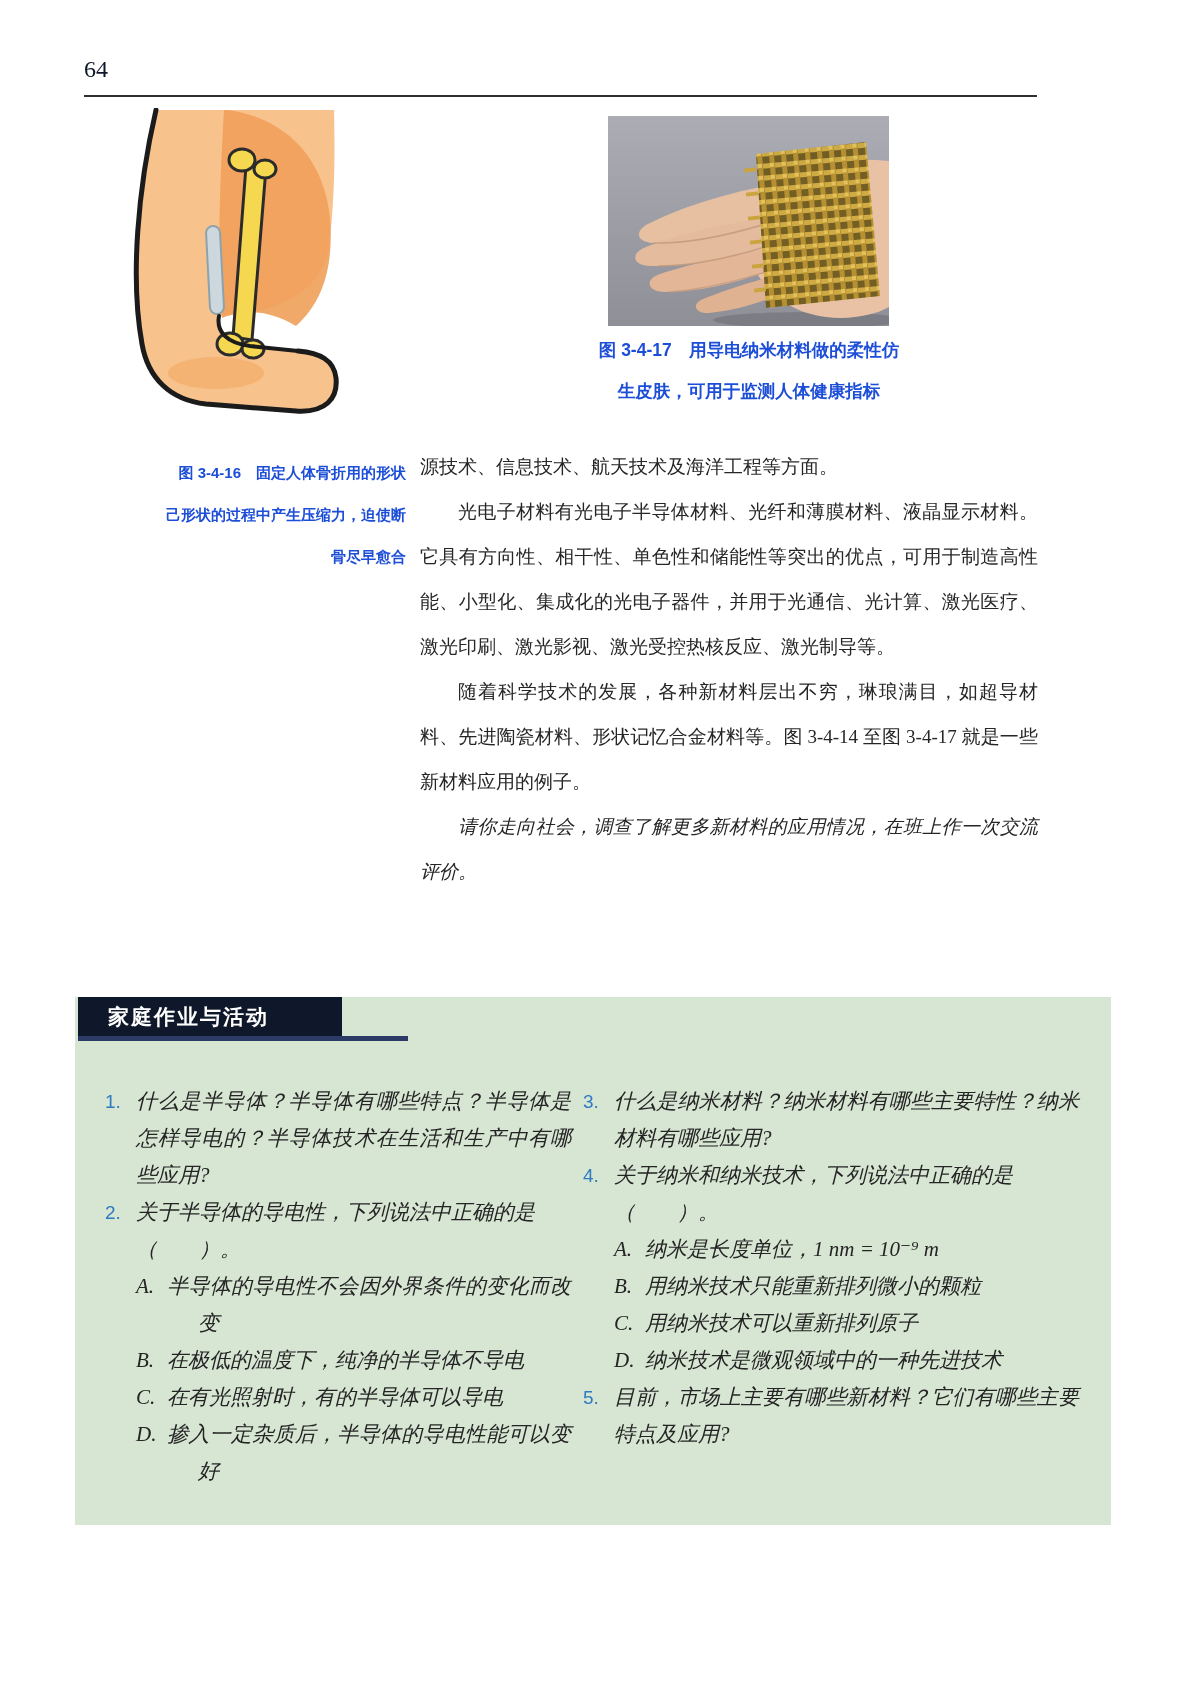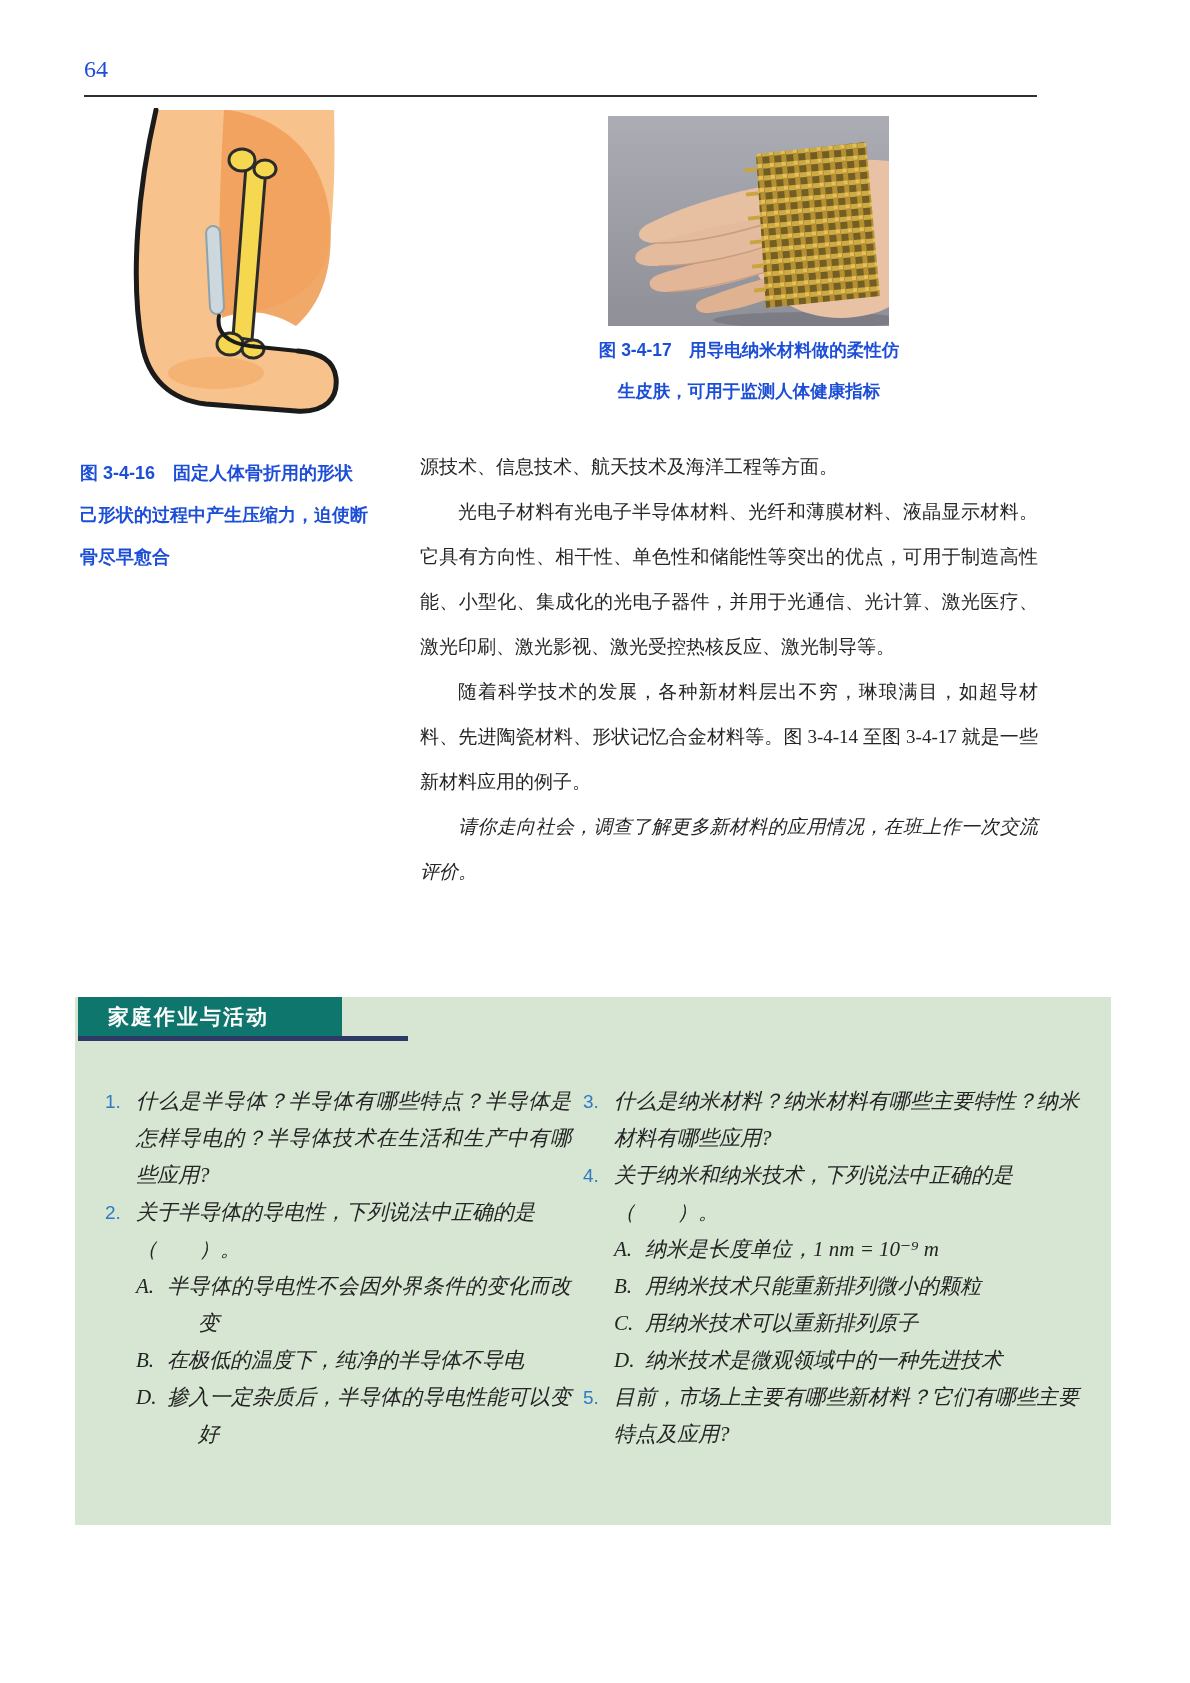--- a/index.html
+++ b/index.html
@@ -3,42 +3,42 @@
 <meta charset="utf-8">
 <style>
   html,body { margin:0; padding:0; }
   body {
     width:1190px; height:1683px; position:relative; background:#ffffff;
     font-family:"Liberation Serif","DejaVu Serif",serif;
     color:#262626;
   }
   .abs { position:absolute; }
 
-  #pageno { left:84px; top:56px; font-size:24px; color:#1d4ed8; }
+  #pageno { left:84px; top:56px; font-size:24px; color:#0f172a; }
   #rule   { left:84px; top:95px; width:953px; height:2px; background:#2f2f2f; }
 
   #arm-fig  { left:96px;  top:108px; width:248px; height:334px; }
   #hand-fig { left:608px; top:116px; width:281px; height:210px; }
 
   .figcap {
     font-family:"Liberation Sans","DejaVu Sans",sans-serif;
     font-weight:600; color:#1d4ed8;
   }
-  #arm-cap  { left:80px;  top:452px; width:310px; font-size:18px;  line-height:42px; text-align:left; }
+  #arm-cap  { left:96px;  top:452px; width:310px; font-size:15px;  line-height:42px; text-align:right; }
   #hand-cap { left:538px; top:330px; width:422px; font-size:17.5px; line-height:41px; text-align:center; }
 
   #main { left:420px; top:444px; width:618px; font-size:19px; line-height:45px; text-align:justify; }
   #main p { margin:0; }
   #main p.ind { text-indent:2em; }
   #main p.kai { font-style:italic; }
 
   #hw { left:75px; top:997px; width:1036px; height:528px; background:#d7e5d3; }
   #hw-headwrap { position:absolute; left:3px; top:0; width:330px; border-bottom:5px solid #2c3b66; }
   #hw-tab {
-    width:264px; height:39px; background:#0f766e; color:#ffffff;
+    width:264px; height:39px; background:#0f172a; color:#ffffff;
     font-family:"Liberation Sans","DejaVu Sans",sans-serif;
     font-size:21px; font-weight:bold; line-height:39px;
     padding-left:30px; box-sizing:border-box; letter-spacing:2px;
   }
   .hw-col { position:absolute; top:86px; font-size:21px; line-height:37px; color:#242424; }
   #hw-left  { left:30px;  width:466px; }
   #hw-right { left:508px; width:496px; }
   .q { display:flex; }
   .q-num {
     flex:0 0 31px; width:31px; color:#2e7bc2;
@@ -138,20 +138,21 @@
         <div>什么是半导体？半导体有哪些特点？半导体是怎样导电的？半导体技术在生活和生产中有哪些应用?</div>
       </div>
     </div>
     <div class="q">
       <span class="q-num">2.</span>
       <div class="q-body">
         <div>关于半导体的导电性，下列说法中正确的是</div>
         <div>（　　）。</div>
         <div class="opt"><span class="opt-label">A.</span><span>半导体的导电性不会因外界条件的变化而改变</span></div>
         <div class="opt"><span class="opt-label">B.</span><span>在极低的温度下，纯净的半导体不导电</span></div>
+        <div class="opt"><span class="opt-label">C.</span><span>在有光照射时，有的半导体可以导电</span></div>
         <div class="opt"><span class="opt-label">D.</span><span>掺入一定杂质后，半导体的导电性能可以变好</span></div>
       </div>
     </div>
   </div>
 
   <div class="hw-col" id="hw-right">
     <div class="q">
       <span class="q-num">3.</span>
       <div class="q-body">
         <div>什么是纳米材料？纳米材料有哪些主要特性？纳米材料有哪些应用?</div>

